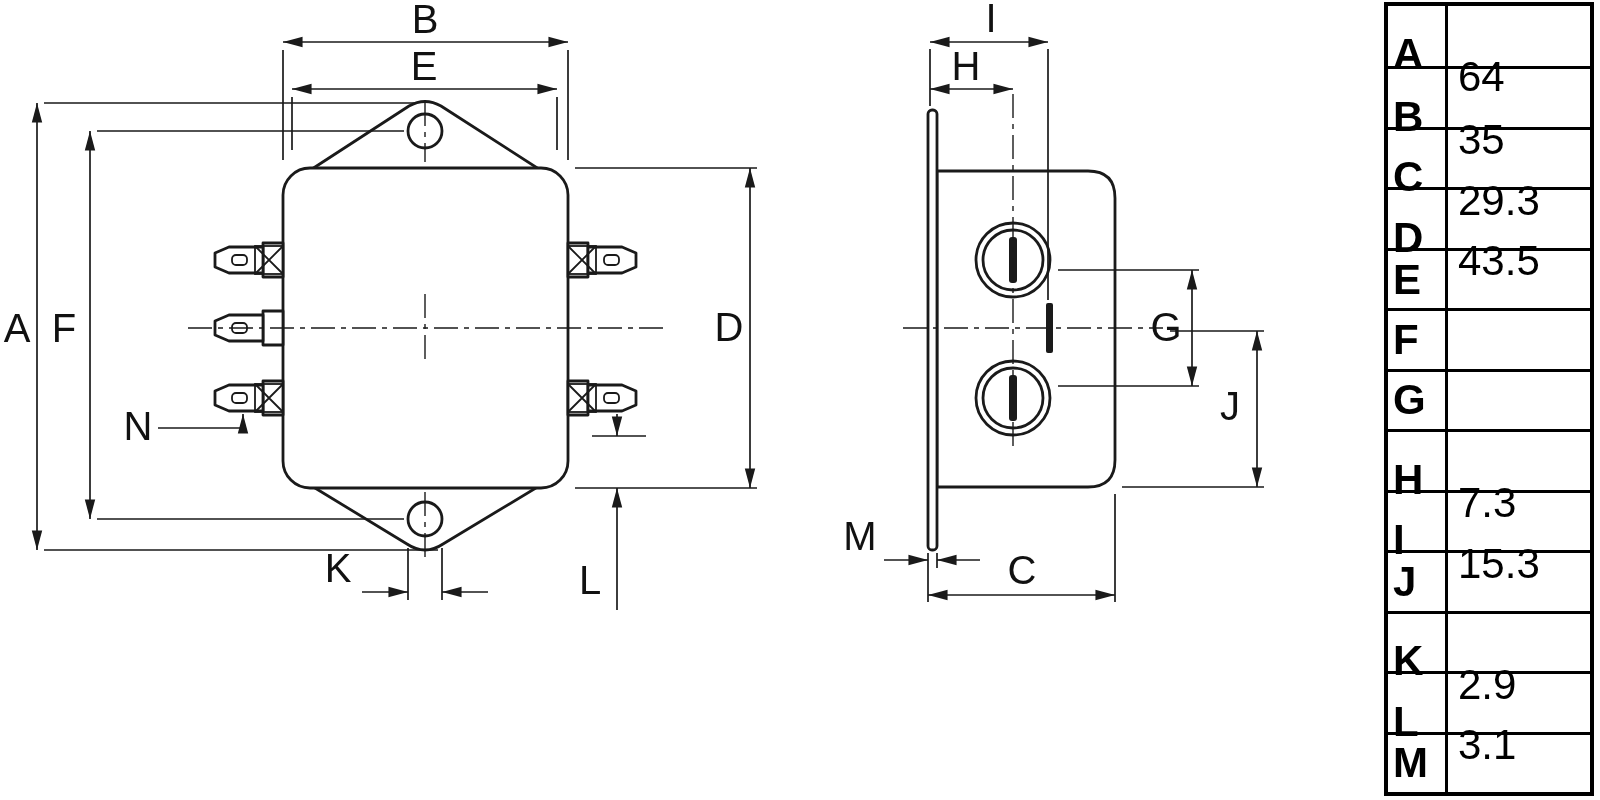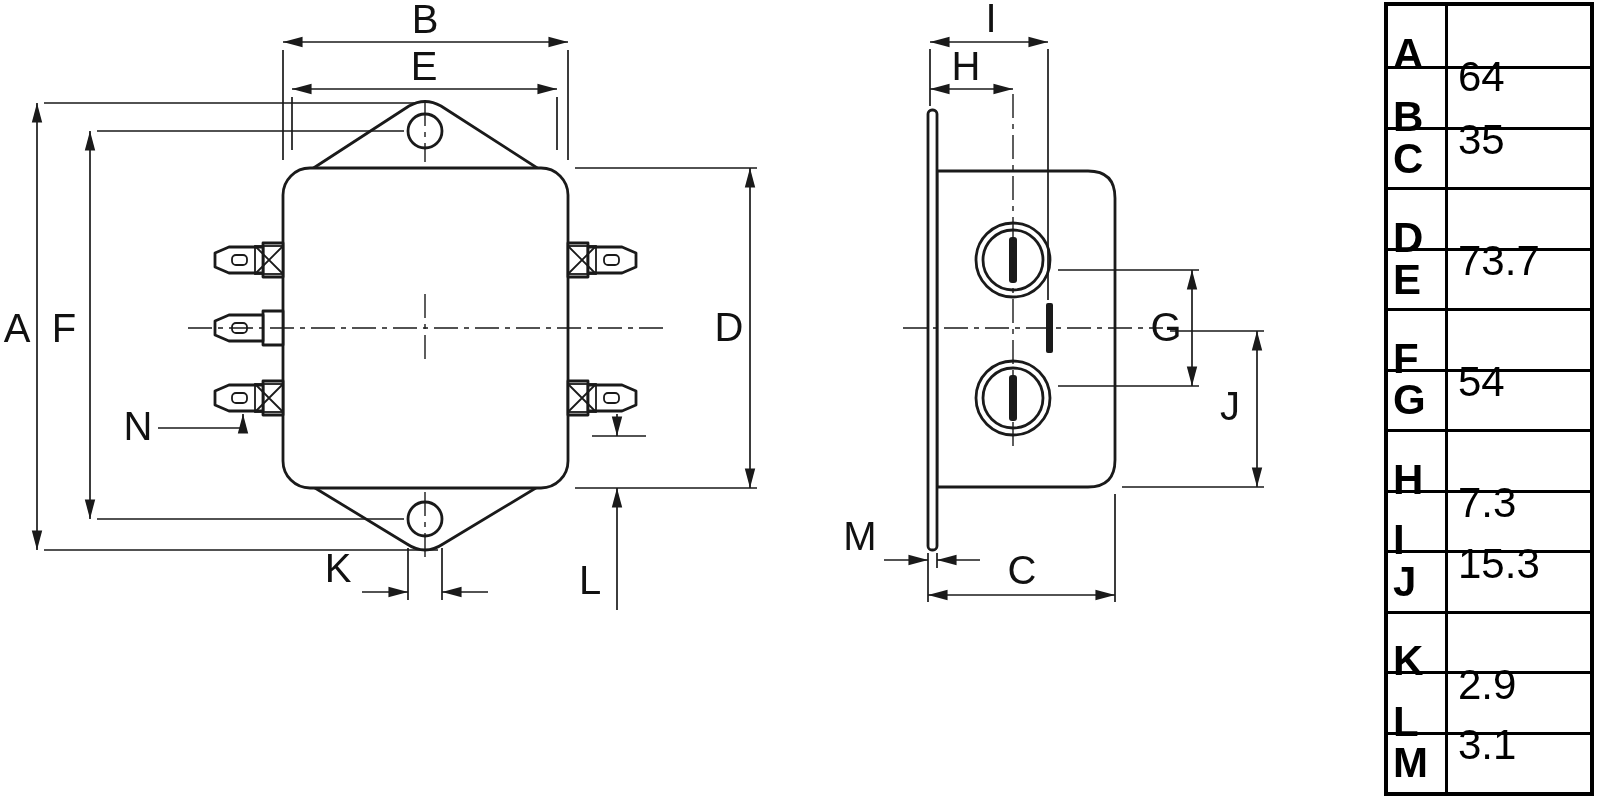--- a/index.html
+++ b/index.html
@@ -209,31 +209,31 @@
   <div class="tr">
     <div class="th">A</div>
     <div class="td">64</div>
   </div>
   <div class="tr">
     <div class="th">B</div>
     <div class="td">35</div>
   </div>
   <div class="tr">
     <div class="th">C</div>
+    <div class="td">29.3</div>
   </div>
   <div class="tr">
     <div class="th">D</div>
-    <div class="td">73.7</div>
+    <div class="td">43.5</div>
   </div>
   <div class="tr">
     <div class="th">E</div>
   </div>
   <div class="tr">
     <div class="th">F</div>
-    <div class="td">54</div>
   </div>
   <div class="tr">
     <div class="th">G</div>
   </div>
   <div class="tr">
     <div class="th">H</div>
     <div class="td">7.3</div>
   </div>
   <div class="tr">
     <div class="th">I</div>

